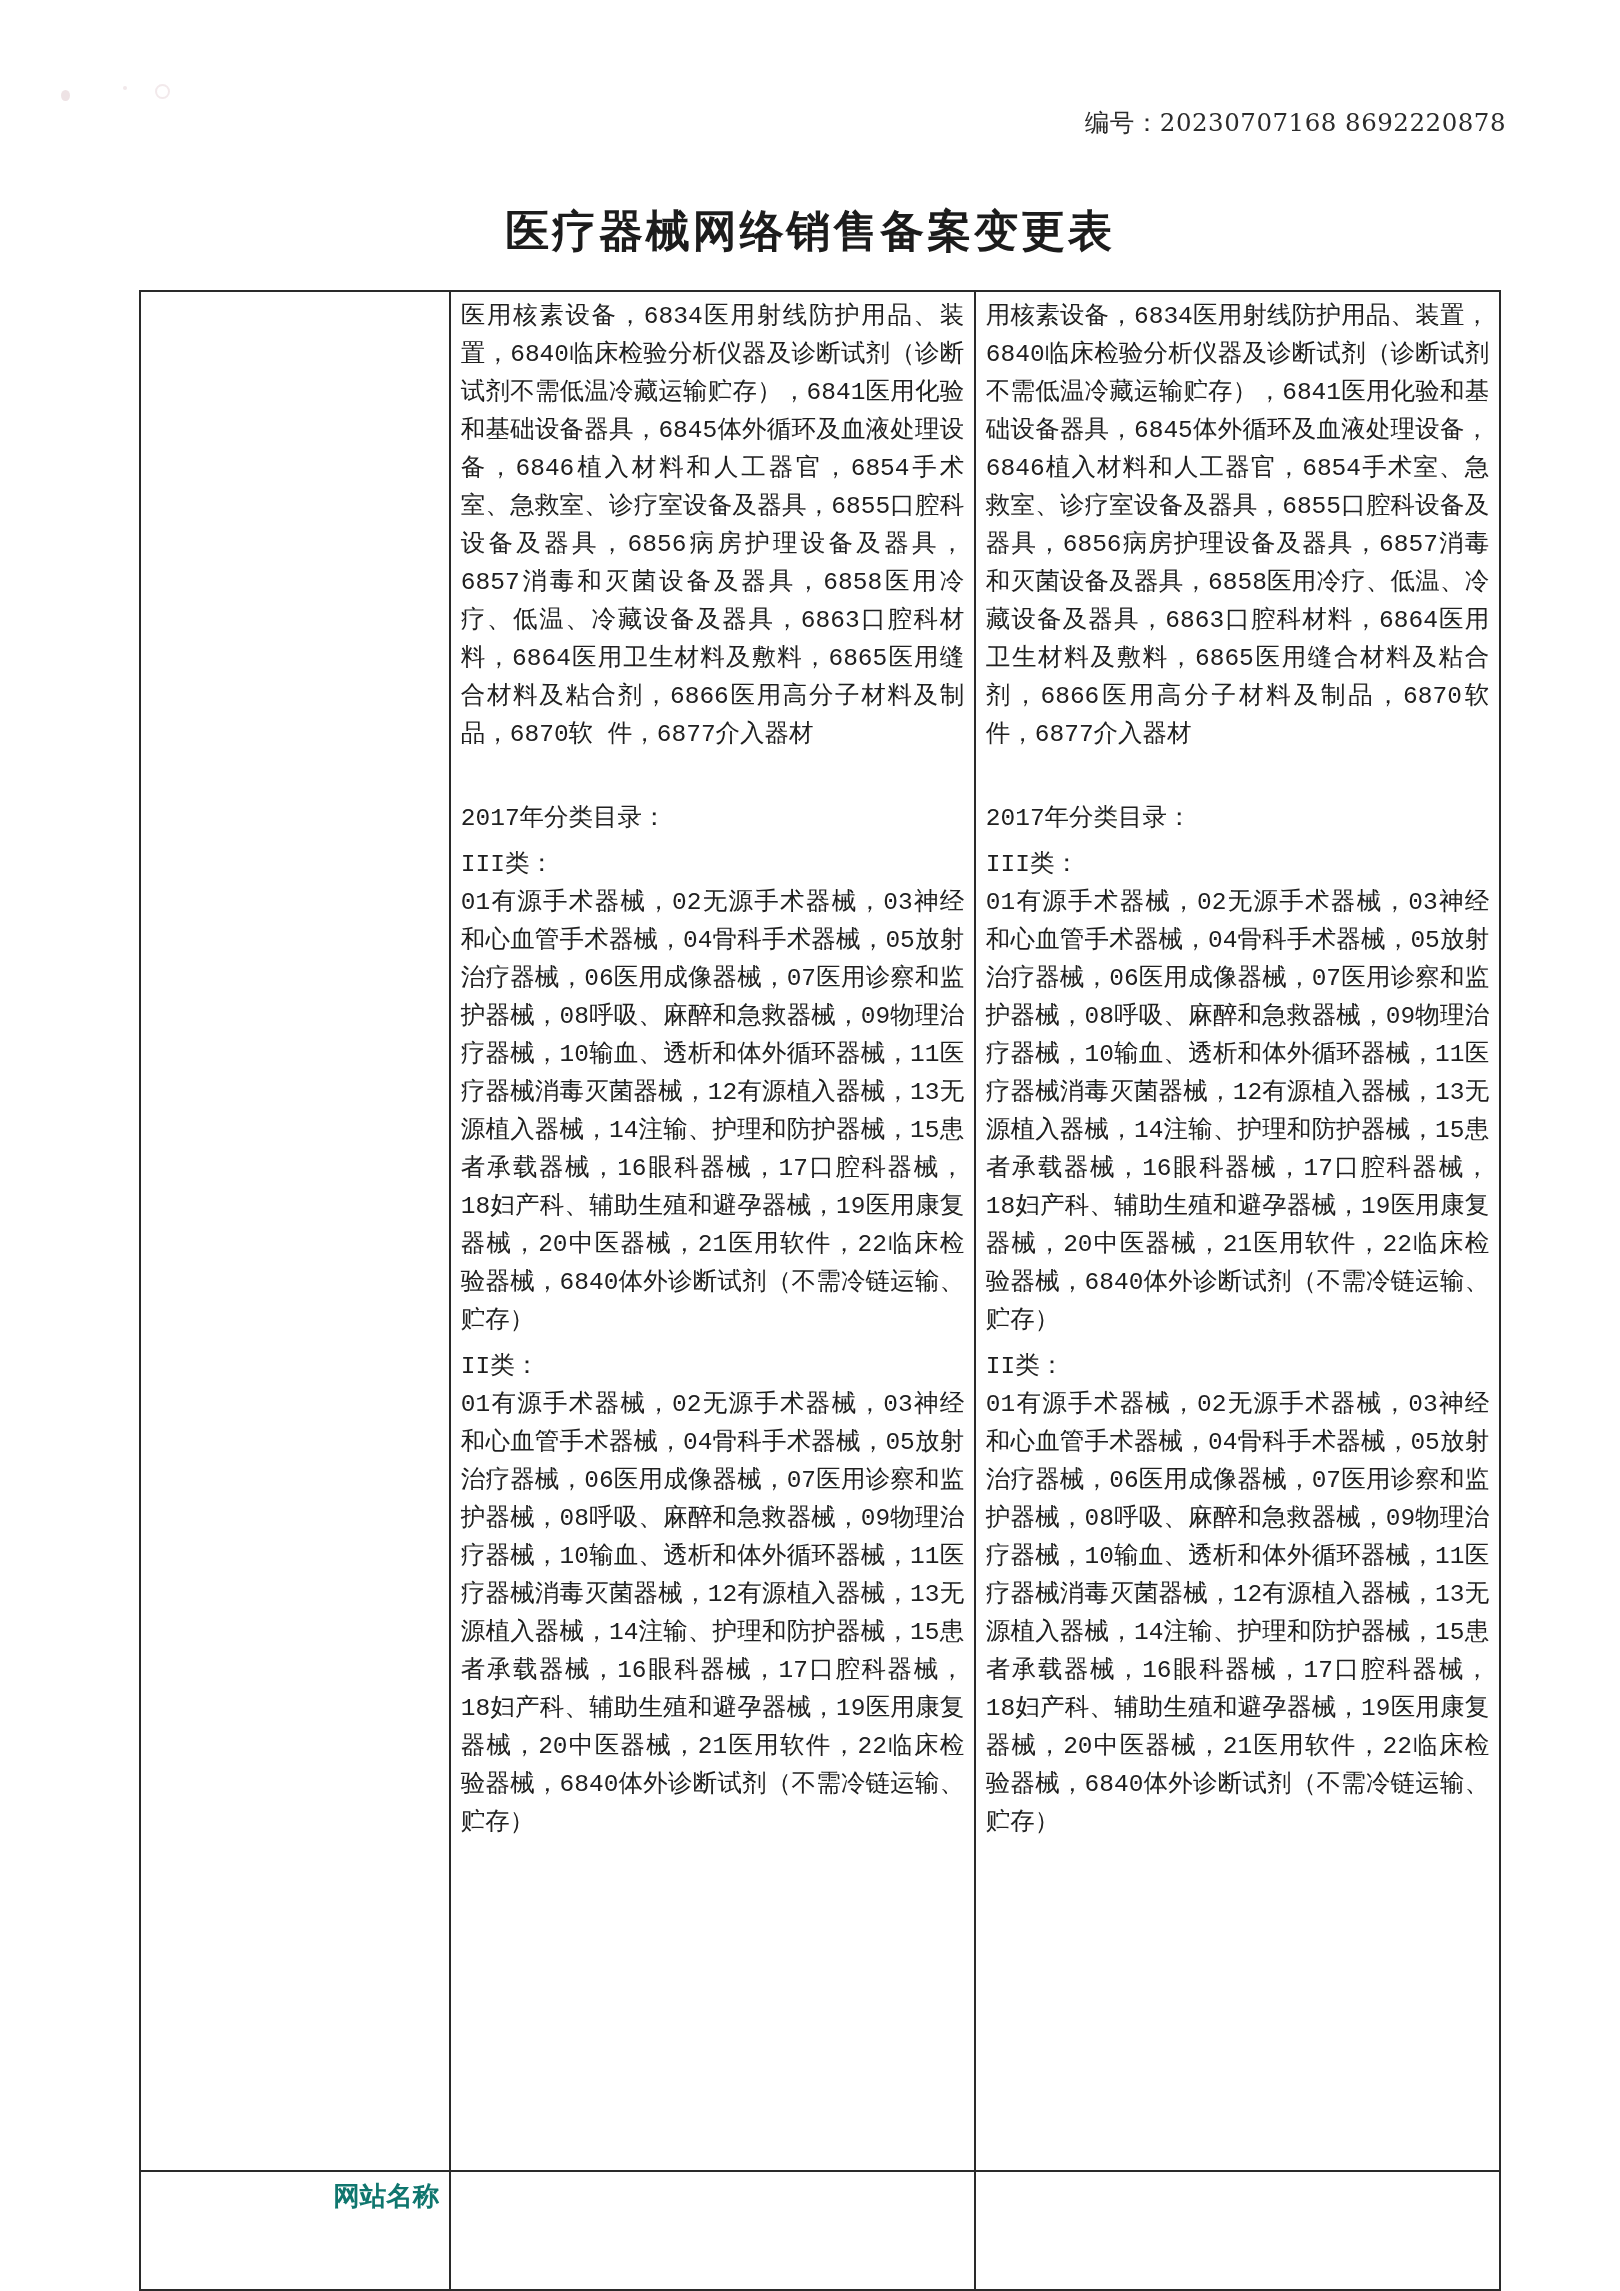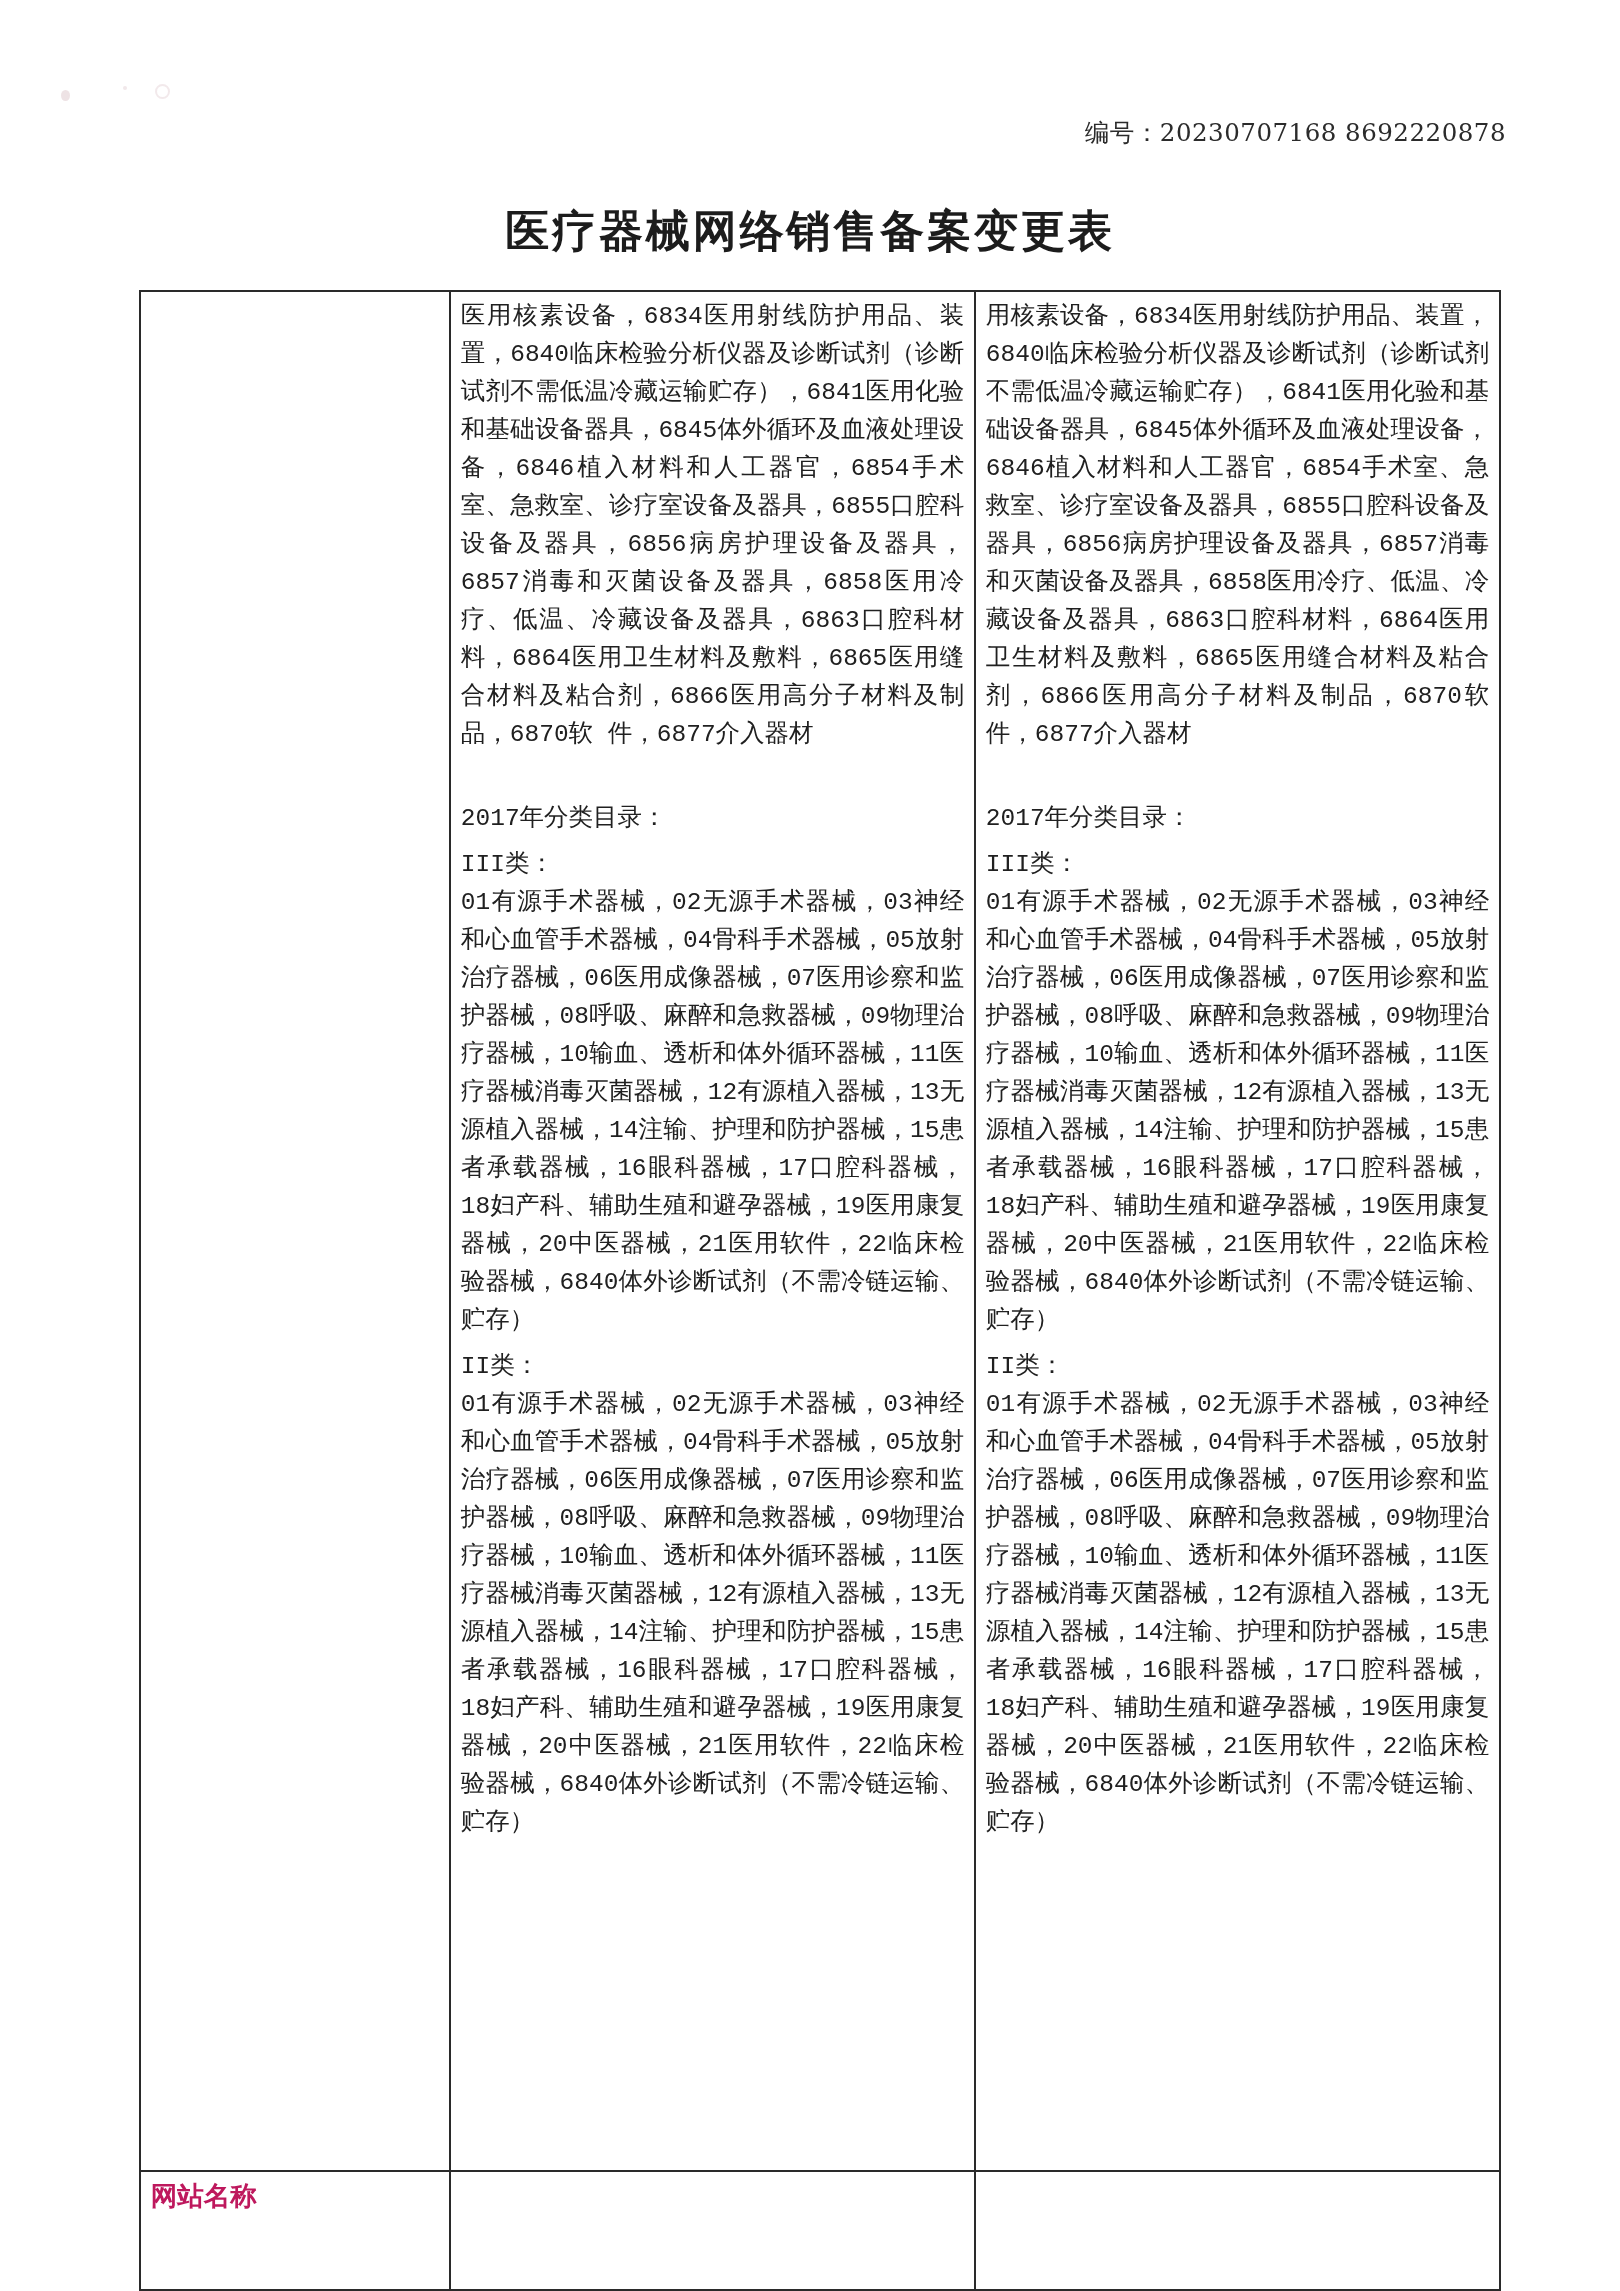--- a/index.html
+++ b/index.html
@@ -23,21 +23,21 @@
     opacity: 0.45;
   }
   .speckle.a { left: 61px;  top: 90px; width: 8.8px;  height: 10.8px; background: #d9c2c6; }
   .speckle.b { left: 123px; top: 86px; width: 3.9px;  height: 3.9px;  background: #e0cdd0; }
   .speckle.c { left: 155px; top: 84px; width: 10.8px; height: 10.8px;
                background: transparent; border: 2px solid #e3cfd2; }
 
   .doc-number {
     position: absolute;
     left: 0;
-    top: 116px;
+    top: 106px;
     width: 1506px;
     text-align: right;
     font-size: 24.5px;
     letter-spacing: 0.5px;
     color: #2b2b2b;
     font-family: "DejaVu Serif", "Liberation Serif", serif;
   }
 
   .doc-title {
     position: absolute;
@@ -92,24 +92,24 @@
     height: 38px;
   }
   .cell-text p.nojust {
     text-align: left;
     margin-top: 8px;
   }
 
   .row-label {
     font-size: 26.5px;
     font-weight: bold;
-    text-align: left;
+    text-align: right;
     padding-top: 31px;
     font-family: "DejaVu Sans", "Liberation Sans", sans-serif;
-    color: #be185d;
+    color: #0f766e;
     border-radius: 6px;
   }
 
   td.tall-empty { height: 1862px; }
   td.bottom-row { height: 102px; }
 </style>
 </head>
 <body>
 
 <div class="speckle a"></div>

